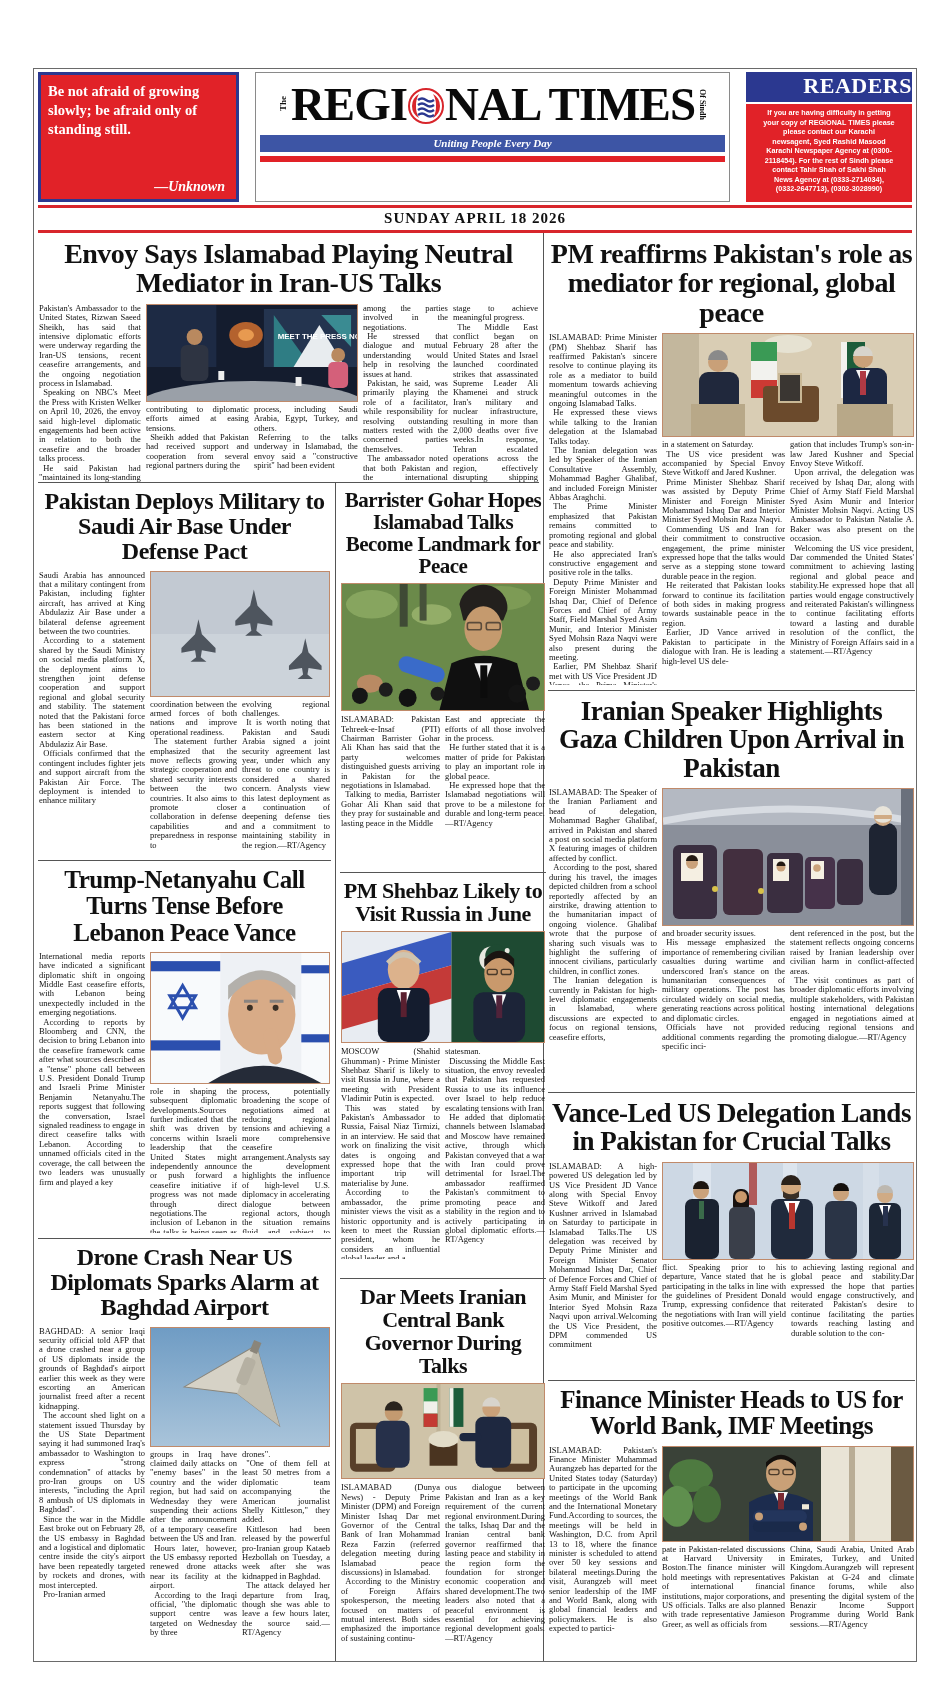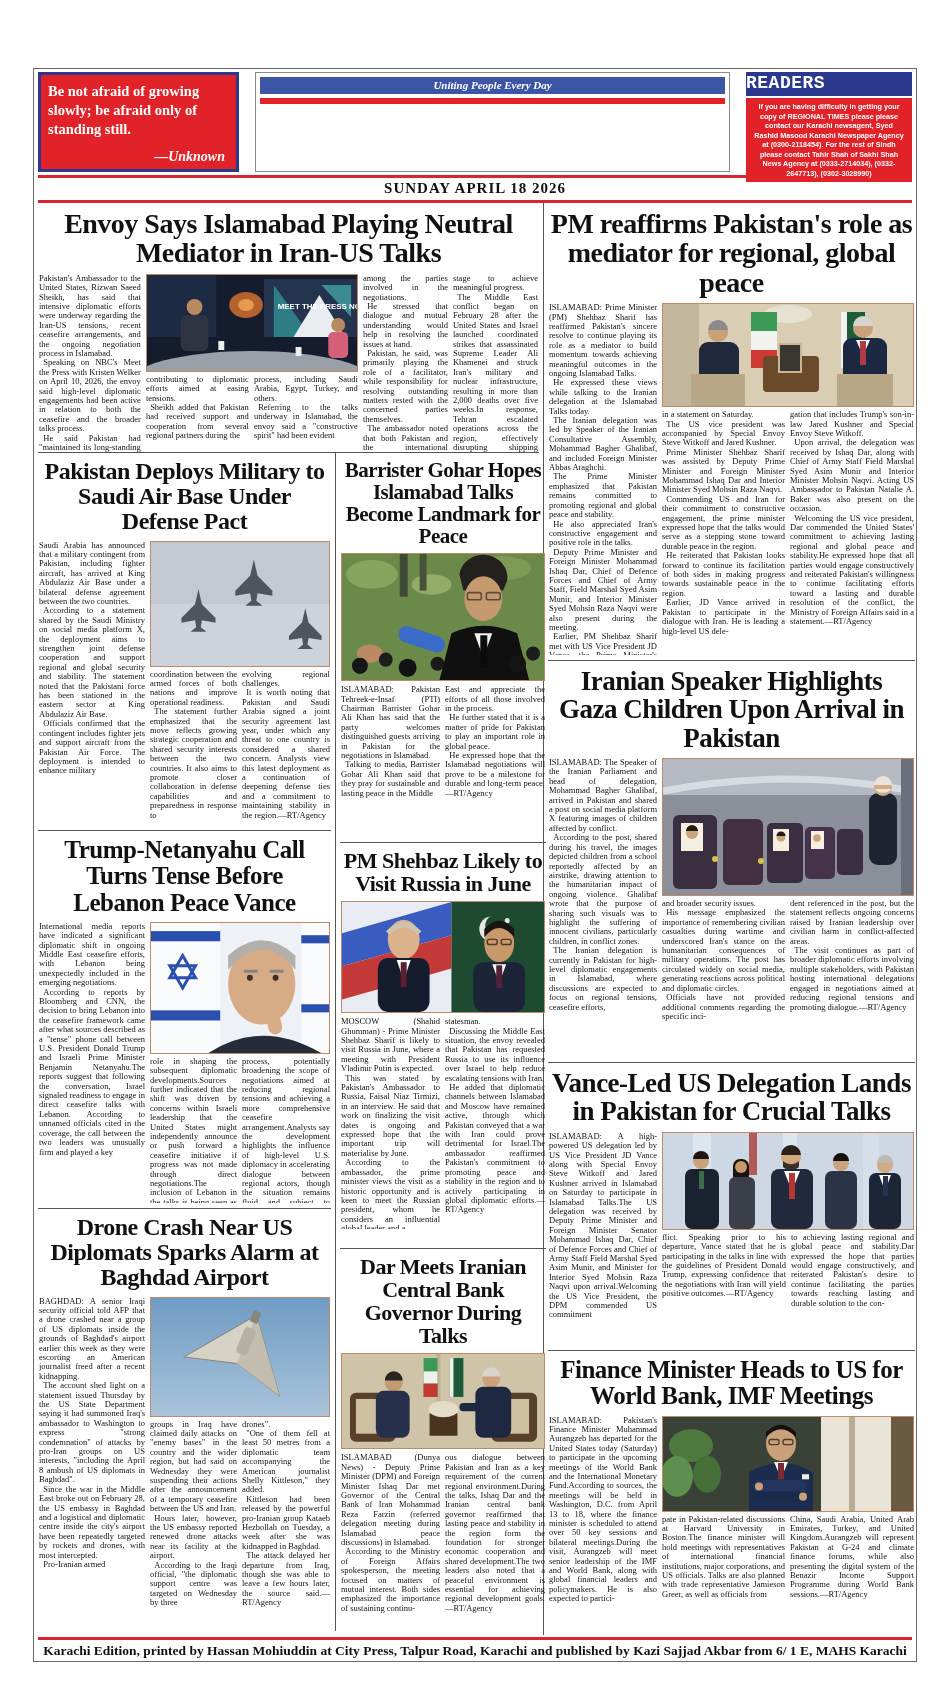--- a/index.html
+++ b/index.html
@@ -1,35 +1,35 @@
 <!DOCTYPE html>
 <html lang="en"><head>
 <meta charset="utf-8">
 <style>
   * { box-sizing: border-box; margin: 0; padding: 0; }
   html,body { background:#ffffff; }
   body { width: 950px; height: 1696px; position: relative; font-family: "Liberation Serif", serif; color:#111; }
   .frame { position:absolute; left:33px; top:68px; width:884px; height:1594px; border:1px solid #6a6a6a; padding:3px 4px 0; background:#fff; overflow:hidden; }
 
   
-  .hdr { display:flex; gap:16px; height:100px; }
+  .hdr { display:flex; gap:16px; height:130px; }
   .quote-box { width:201px; background:#e12228; border:3px solid #2b3890; color:#fff; padding:7px 7px 4px; display:flex; flex-direction:column; justify-content:space-between; }
   .quote-box .q { font-weight:bold; font-size:14.5px; line-height:1.3; }
   .quote-box .attr { text-align:right; font-weight:bold; font-style:italic; font-size:14px; padding-right:4px; }
   .masthead { flex:1; border:1px solid #8a8a8a; padding:2px 4px; display:flex; flex-direction:column; }
   .title-row { display:flex; align-items:center; justify-content:center; gap:3px; height:58px; }
   .vert { writing-mode:vertical-rl; transform:rotate(180deg); font-weight:bold; font-size:9px; letter-spacing:0; color:#111; }
   .vert2 { writing-mode:vertical-rl; font-weight:bold; font-size:8px; color:#111; }
   .nameplate { font-weight:bold; font-size:47px; letter-spacing:-1px; line-height:1; display:flex; align-items:center; color:#0a0a0a; }
   .nameplate svg { margin:0 1px -4px; }
   .tagline-bar { height:17px; background:#3d55a5; color:#fff; text-align:center; font-weight:bold; font-style:italic; font-size:11px; line-height:17px; margin-top:2px; }
   .red-bar { height:6px; background:#e12228; margin-top:4px; }
   .readers { width:166px; display:flex; flex-direction:column; gap:2px; }
-  .readers-head { background:#2b3890; color:#fff; text-align:left; font-weight:bold; font-size:18px; padding:1px 0 3px; letter-spacing:.5px;font-family:Liberation Mono, monospace; }
-  .readers-note { background:#e12228; color:#fff; flex:1; font-family:"Liberation Sans", sans-serif; font-weight:bold; font-size:7.2px; line-height:1.32; text-align:center; padding:4px 8px; }
+  .readers-head { background:#2b3890; color:#fff; text-align:right; font-weight:bold; font-size:22px; padding:1px 0 3px; letter-spacing:.5px; }
+  .readers-note { background:#e12228; color:#fff; flex:1; font-family:"Liberation Sans", sans-serif; font-weight:bold; font-size:7.2px; line-height:1.32; text-align:center; padding:4px 17px; }
 
   
   .dateline-wrap { margin-top:3px; }
   .redline { height:3px; background:#d8262c; }
   .dateline { text-align:center; font-weight:bold; font-size:15px; letter-spacing:1px; padding:2px 0 3px; }
 
   
   .main { display:flex; height:1432px; }
   .left-sec { width:506px; border-right:1px solid #555; padding-right:4px; }
   .right-col { flex:1; padding-left:4px; }
@@ -67,20 +67,37 @@
 <body>
 
 <div class="frame">
 
   <div class="hdr">
     <div class="quote-box">
       <div class="q">Be not afraid of growing slowly; be afraid only of standing still.</div>
       <div class="attr">—Unknown</div>
     </div>
     <div class="masthead">
+      <div class="title-row">
+        <span class="vert">The</span>
+        <span class="nameplate">
+            <span>REGI</span>
+            <svg width="36" height="36" viewBox="0 0 36 36">
+              <circle cx="18" cy="18" r="17" fill="#ffffff" stroke="#d8262c" stroke-width="2"></circle>
+              <path d="M4 18 A14 14 0 0 1 11 6 A22 22 0 0 0 8 18 A22 22 0 0 0 11 30 A14 14 0 0 1 4 18z" fill="#d8262c"></path>
+              <path d="M32 18 A14 14 0 0 0 25 6 A22 22 0 0 1 28 18 A22 22 0 0 1 25 30 A14 14 0 0 0 32 18z" fill="#d8262c"></path>
+              <path d="M10 12 q4 -3 8 0 t8 0" stroke="#2b3890" stroke-width="2.4" fill="none"></path>
+              <path d="M10 17 q4 -3 8 0 t8 0" stroke="#2b3890" stroke-width="2.4" fill="none"></path>
+              <path d="M10 22 q4 -3 8 0 t8 0" stroke="#2b3890" stroke-width="2.4" fill="none"></path>
+              <path d="M10 27 q4 -3 8 0 t8 0" stroke="#2b3890" stroke-width="2.4" fill="none"></path>
+            </svg>
+            <span>NAL TIMES</span>
+          </span>
+        <span class="vert2">Of Sindh</span>
+      </div>
       <div class="tagline-bar">Uniting People Every Day</div>
       <div class="red-bar"></div>
     </div>
     <div class="readers">
       <div class="readers-head">READERS</div>
       <div class="readers-note">If you are having difficulty in getting your copy of REGIONAL TIMES please please contact our Karachi newsagent, Syed Rashid Masood Karachi Newspaper Agency at (0300-2118454). For the rest of Sindh please contact Tahir Shah of Sakhi Shah News Agency at (0333-2714034), (0332-2647713), (0302-3028990)</div>
     </div>
   </div>
 
   <div class="dateline-wrap">

